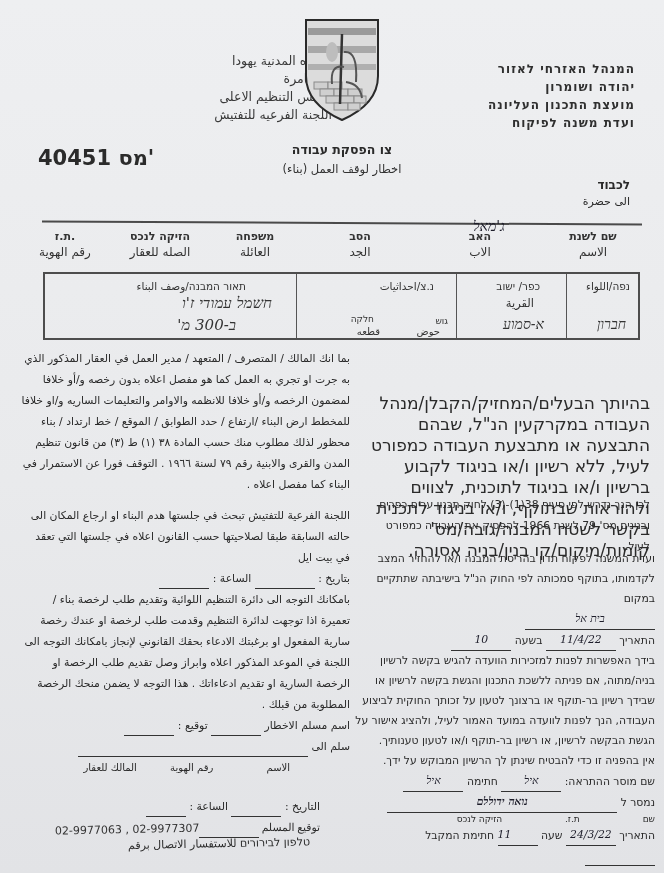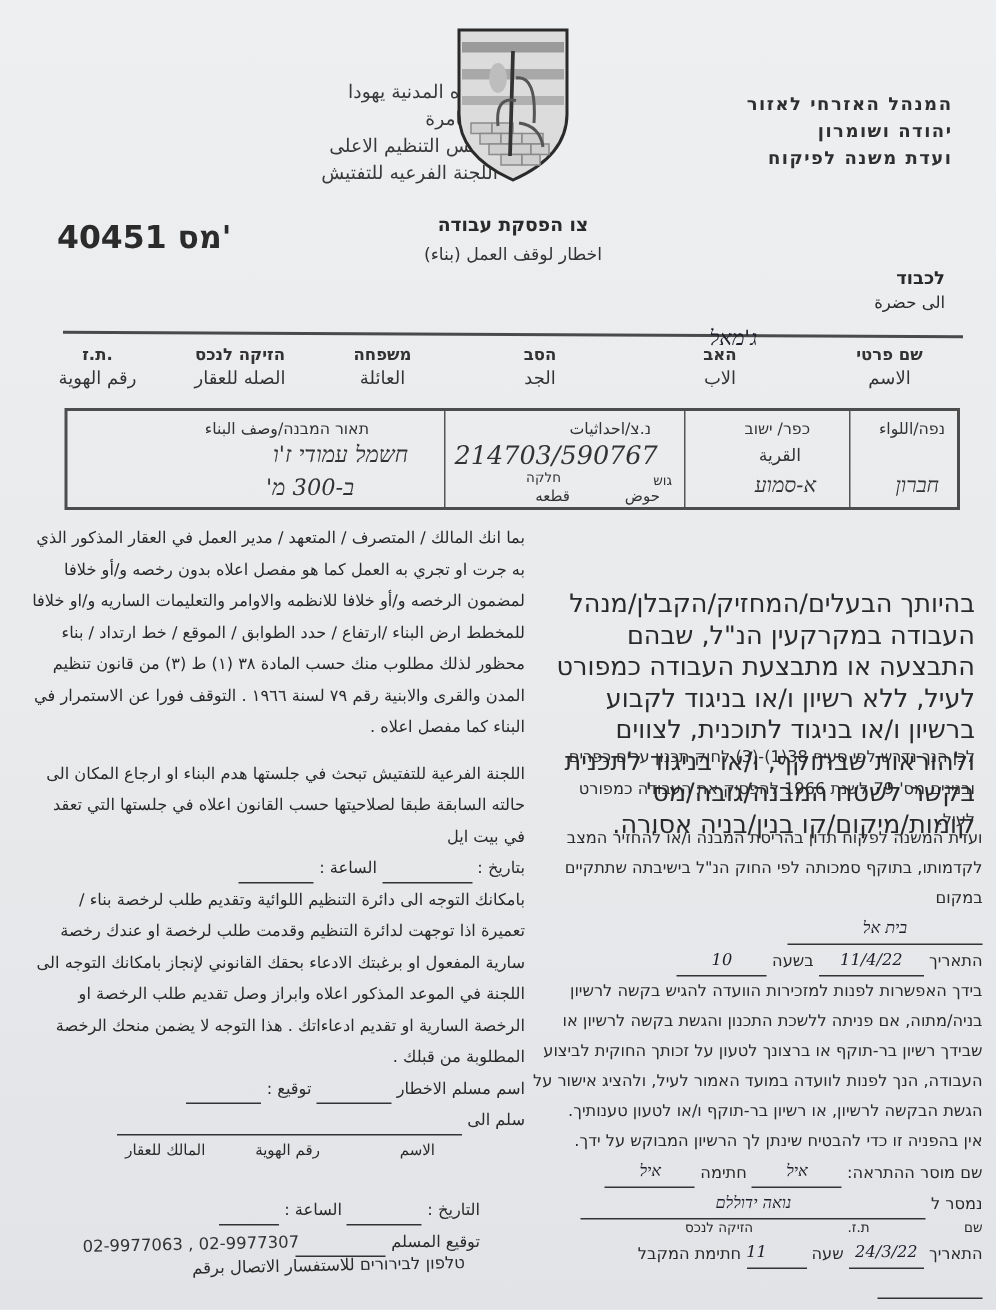--- a/index.html
+++ b/index.html
@@ -101,31 +101,32 @@
       <ellipse cx="32" cy="40" rx="6" ry="10" fill="#bdbdbd"></ellipse>
     </svg>
   </div>
 
   <div id="title-he" class="abs">צו הפסקת עבודה</div>
   <div id="title-ar" class="abs">اخطار لوقف العمل (بناء)</div>
 
   <div id="he-header" class="abs rtl he">
     <div>המנהל האזרחי לאזור</div>
     <div>יהודה ושומרון</div>
+    <div>מועצת התכנון העליונה</div>
     <div>ועדת משנה לפיקוח</div>
   </div>
 
   <div id="to-he" class="abs rtl">לכבוד</div>
   <div id="to-ar" class="abs rtl">الى حضرة</div>
 
   <div class="hline" style="left:42px; top:222px; width:600px; transform:rotate(0.3deg);"></div>
   <div id="hand-father" class="abs hand rtl">ג'מאל</div>
 
   <div class="flabel" style="left:548px; top:230px; width:90px;">
-    <span class="h">שם פרטי</span>
+    <span class="h">שם לשנת</span>
     <span class="a">الاسم</span>
   </div>
   <div class="flabel" style="left:450px; top:230px; width:60px;">
     <span class="h">האב</span>
     <span class="a">الاب</span>
   </div>
   <div class="flabel" style="left:330px; top:230px; width:60px;">
     <span class="h">הסב</span>
     <span class="a">الجد</span>
   </div>
@@ -147,21 +148,20 @@
       <span class="ch">נפה/اللواء</span>
       <span class="ca hand" style="top:42px; right:12px; font-size:14px;text-align:right;">חברון</span>
     </div>
     <div class="cell" style="width:110px;padding-left:45px;">
       <span class="ch" style="right:26px;">כפר/ ישוב</span>
       <span class="ca" style="top:22px; right:32px;">القرية</span>
       <span class="ca hand" style="top:42px; right:22px; font-size:14px;">א-סמוע</span>
     </div>
     <div class="cell" style="width:160px;">
       <span class="ch" style="right:22px;">נ.צ/احداثيات</span>
-      <span class="ca hand" style="top:20px; left:6px; font-size:17px; direction:ltr;">214703/590767</span>
       <span class="ca" style="top:42px; right:8px; font-size:9px;">גוש</span>
       <span class="ca" style="top:52px; right:16px; font-size:10px;">حوض</span>
       <span class="ca" style="top:40px; right:82px; font-size:9px;">חלקה</span>
       <span class="ca" style="top:52px; right:76px; font-size:10px;">قطعه</span>
     </div>
     <div class="cell" style="flex:1;">
       <span class="ch" style="right:50px;">תאור המבנה/وصف البناء</span>
       <span class="ca hand rtl" style="top:20px; right:24px; font-size:15px;">חשמל   עמודי   ז'ו</span>
       <span class="ca hand rtl" style="top:42px; right:60px; font-size:15px;">ב-300 מ'</span>
     </div>
@@ -184,21 +184,21 @@
     <div>בידך האפשרות לפנות למזכירות הוועדה להגיש בקשה לרשיון בניה/מתוה, אם פניתה ללשכת התכנון והגשת בקשה לרשיון או שבידך רשיון בר-תוקף או ברצונך לטעון על זכותך החוקית לביצוע העבודה, הנך לפנות לוועדה במועד האמור לעיל, ולהציג אישור על הגשת הבקשה לרשיון, או רשיון בר-תוקף ו/או לטעון טענותיך.</div>
     <div>אין בהפניה זו כדי להבטיח שינתן לך הרשיון המבוקש על ידך.</div>
     <div>
       <span>שם מוסר ההתראה:</span>
       <span class="sigline hand" style="width:60px; text-align:center;">איל</span>
       <span>חתימה</span>
       <span class="sigline hand" style="width:60px; text-align:center;">איל</span>
     </div>
     <div>
       <span>נמסר ל</span>
-      <span class="sigline hand" style="width:230px; text-align:center;">נואה ידוללם</span>
+      <span class="sigline hand" style="width:230px; text-align:center;font-weight:bold;">נואה ידוללם</span>
     </div>
     <div style="font-size:9px; line-height:12px;">
       <span style="margin-left:60px;">שם</span>
       <span style="margin-left:60px;">ת.ז.</span>
       <span>הזיקה לנכס</span>
     </div>
     <div>
       <span>התאריך</span>
       <span class="sigline hand" style="width:50px; text-align:center;">24/3/22</span>
       <span>שעה</span>
@@ -234,21 +234,21 @@
       <span style="margin-left:50px; margin-right:60px;">الاسم</span>
       <span style="margin-left:30px;">رقم الهوية</span>
       <span>المالك للعقار</span>
     </div>
     <div style="margin-top:18px; margin-right:30px;">
       <span>التاريخ :</span>
       <span class="sigline" style="width:50px;"></span>
       <span>الساعة :</span>
       <span class="sigline" style="width:40px;"></span>
     </div>
-    <div style="margin-right:30px;">
+    <div style="margin-right:30px;font-family:Liberation Serif, serif;">
       <span>توقيع المسلم</span>
       <span class="sigline" style="width:60px;"></span>
     </div>
   </div>
 
   <div id="footer" class="abs">02-9977063 , 02-9977307</div>
   <div id="footer-he" class="abs rtl">טלפון לבירורים للاستفسار الاتصال برقم</div>
 </div>
 
 </body></html>

